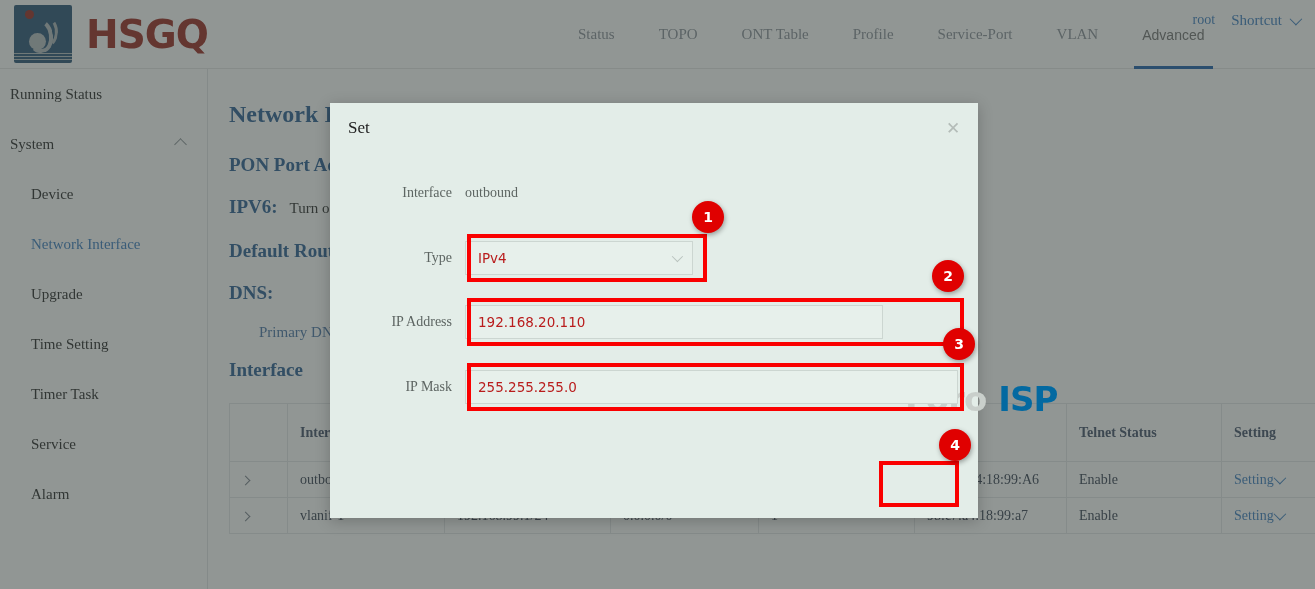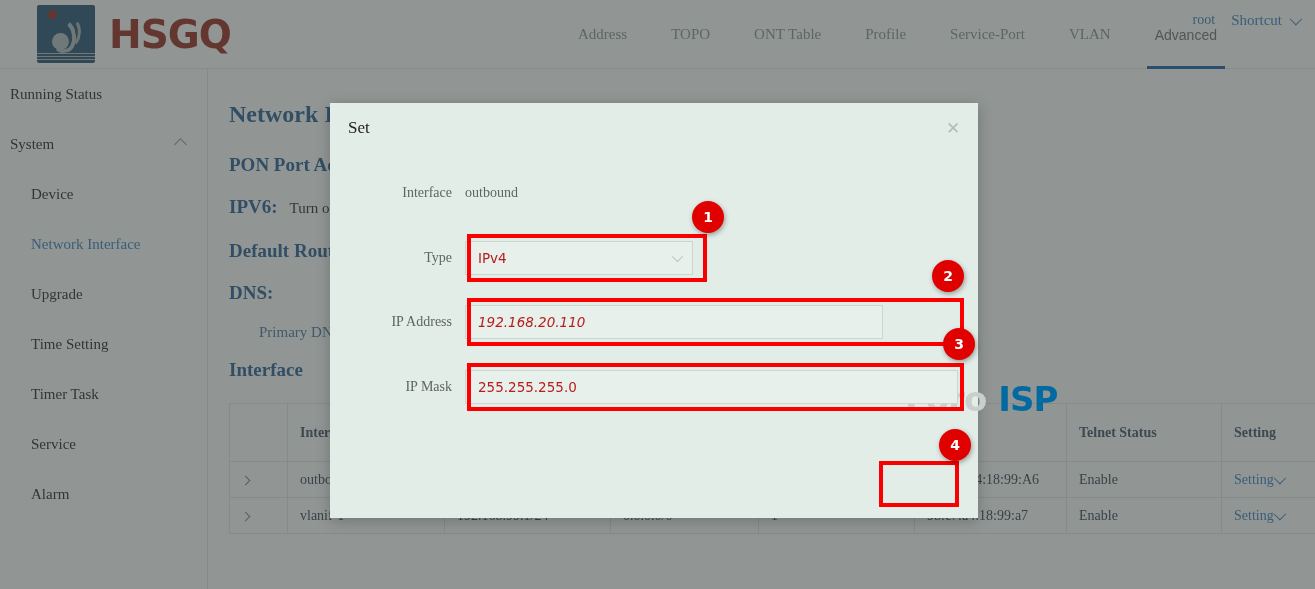--- a/index.html
+++ b/index.html
@@ -13,21 +13,21 @@
   #app { position: relative; width: 1315px; height: 589px; }
 
   
   .header {
     position: absolute; left: 0; top: 0;
     width: 1315px; height: 69px;
     background: #ffffff;
     border-bottom: 1px solid #e6e6e6;
   }
   .logo-wrap {
-    position: absolute; left: 37px; top: 5px;
+    position: absolute; left: 14px; top: 5px;
     display: flex; align-items: center; gap: 14px;
   }
   .logo-mark {
     position: relative;
     width: 58px; height: 58px;
     background: #2c5578;
     border-radius: 2px;
     overflow: hidden;
   }
   .logo-mark .dot {
@@ -249,21 +249,21 @@
         <div class="dot"></div>
         <div class="swoosh1"></div>
         <div class="swoosh2"></div>
         <div class="ball"></div>
         <div class="stripes"></div>
       </div>
       <div class="logo-text">HSGQ</div>
     </div>
 
     <div class="nav">
-      <div class="nav-item">Address</div>
+      <div class="nav-item">Status</div>
       <div class="nav-item">TOPO</div>
       <div class="nav-item">ONT Table</div>
       <div class="nav-item">Profile</div>
       <div class="nav-item">Service-Port</div>
       <div class="nav-item">VLAN</div>
       <div class="nav-item active">Advanced</div>
     </div>
 
     <div class="header-right">
       <div class="user-name">root</div>
@@ -383,21 +383,21 @@
     <div class="form-row" style="top:138px;">
       <div class="form-label">Type</div>
       <div class="field select" style="width:228px;">
         <span>IPv4</span>
         <span class="chev-sel"></span>
       </div>
     </div>
 
     <div class="form-row" style="top:202px;">
       <div class="form-label">IP Address</div>
-      <div class="field" style="width:418px;font-style:italic;">
+      <div class="field" style="width:418px;">
         <span>192.168.20.110</span>
       </div>
     </div>
 
     <div class="form-row" style="top:267px;">
       <div class="form-label">IP Mask</div>
       <div class="field" style="width:493px;align-items:center;">
         <span>255.255.255.0</span>
       </div>
     </div>

